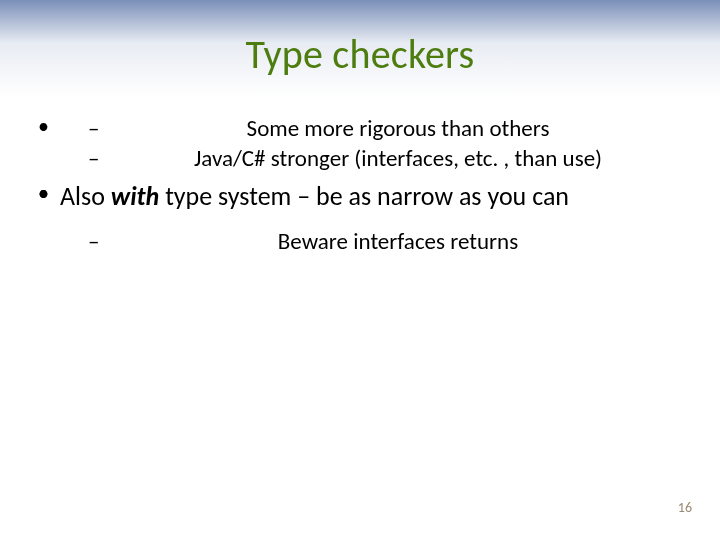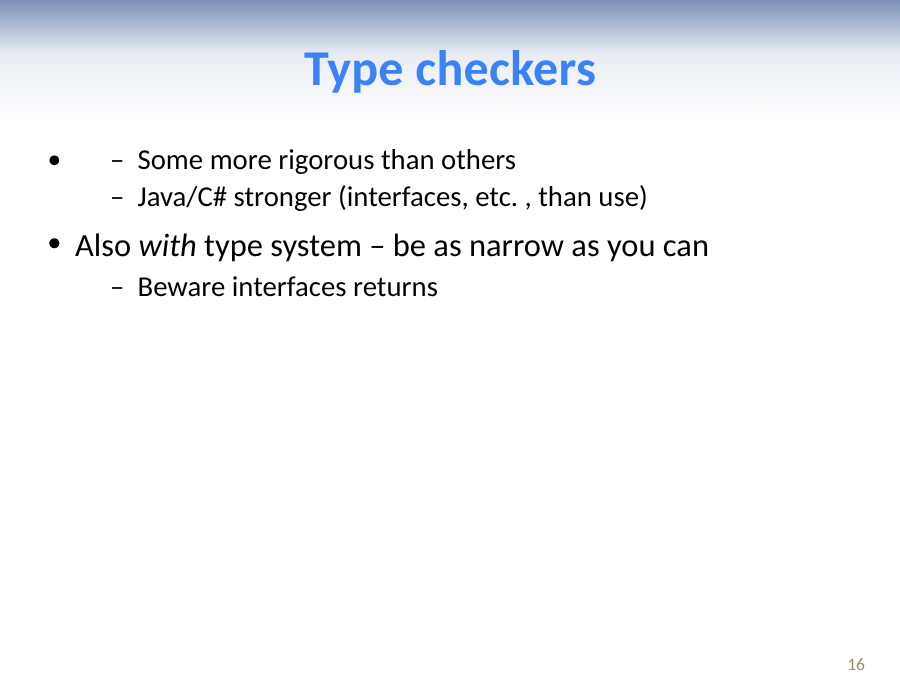--- a/index.html
+++ b/index.html
@@ -11,23 +11,23 @@
     position: relative;
   }
   .slide {
     width: 720px;
     height: 540px;
     padding: 26px 34px 20px 34px;
     position: relative;
   }
   h1.title {
     font-size: 40px;
-    font-weight: 700;
+    font-weight: 400;
     text-align: center;
-    color: #3b82f6;
+    color: #4d7c0f;
     margin-top: 4px;
     margin-bottom: 34px;
     letter-spacing: 0.2px;
   }
   ul.l1 {
     list-style: none;
     padding-left: 0;
   }
   ul.l1 > li {
     position: relative;
@@ -41,42 +41,43 @@
     content: "•";
     position: absolute;
     left: 4px;
     top: 0;
     font-size: 22px;
     color: #000;
   }
   ul.l2 {
     list-style: none;
     padding-left: 0;
-    margin-top: 2px;
+    margin-top: 13px;
     margin-bottom: 6px;
+    text-align: center;
   }
   ul.l2 > li {
     position: relative;
     padding-left: 50px;
     font-size: 23px;
     line-height: 1.32;
     color: #000;
   }
   ul.l2 > li::before {
     content: "–";
     position: absolute;
     left: 28px;
     top: 0;
     color: #000;
   }
-  em { font-style: italic; }
+  em { font-style: italic; font-weight: bold; }
   .pagenum {
     position: absolute;
     right: 28px;
-    bottom: 0;
+    bottom: 24px;
     font-size: 14px;
     color: #9b8a6f;
   }
 </style>
 </head>
 <body>
 
 <div class="slide">
   <h1 class="title">Type checkers</h1>
 

